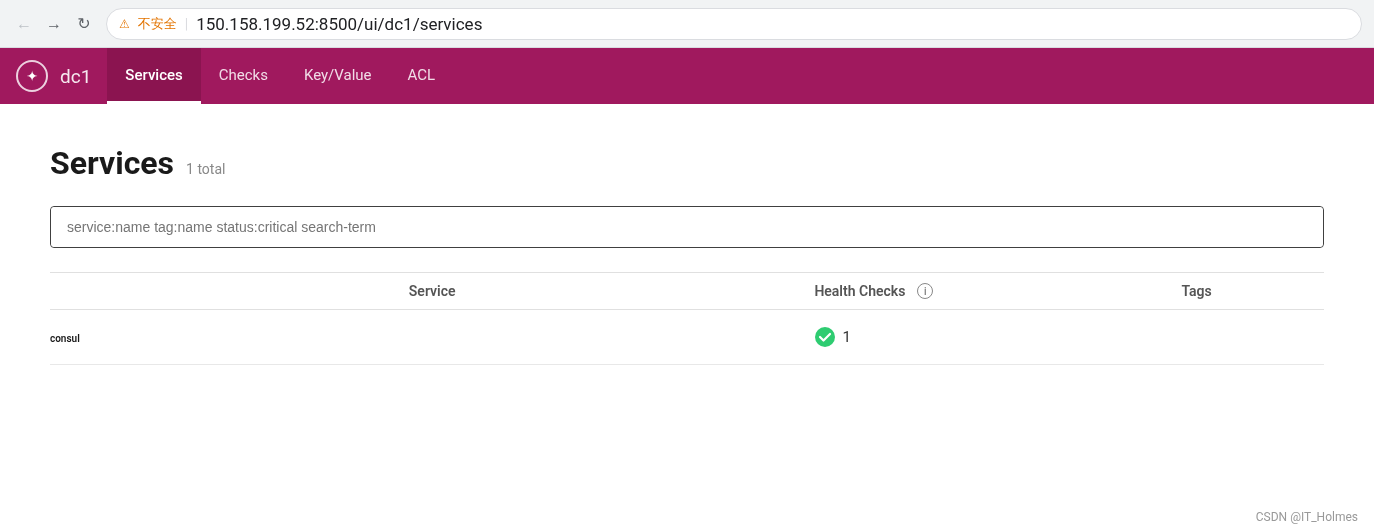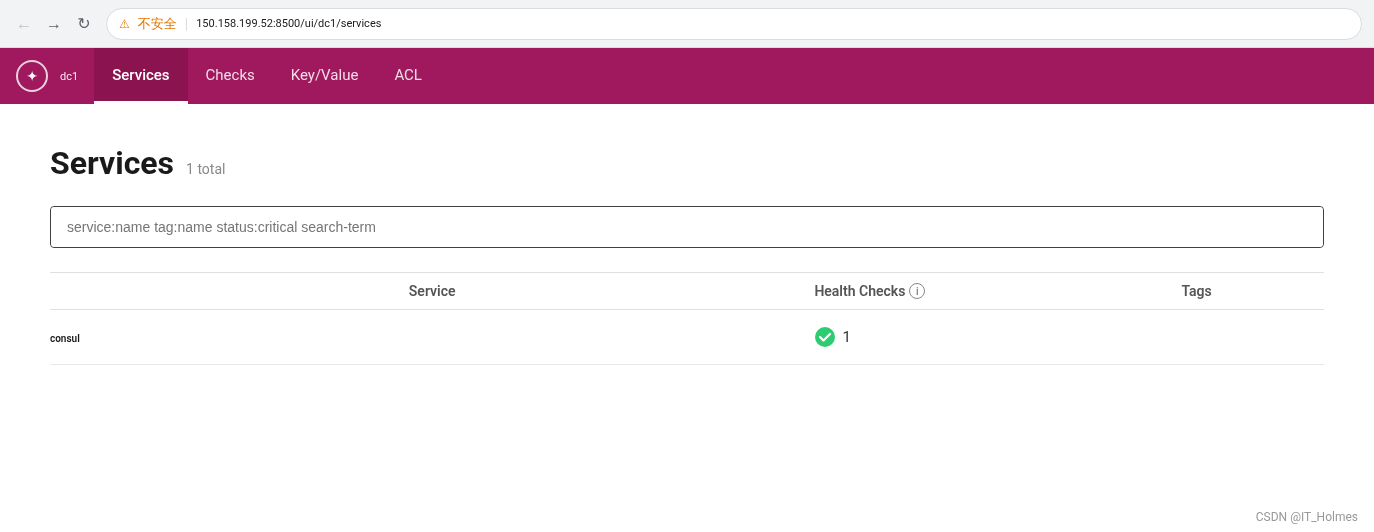--- a/index.html
+++ b/index.html
@@ -72,21 +72,21 @@
       font-size: 13px;
     }
 
     .url-divider {
       color: #dadce0;
       font-size: 14px;
     }
 
     .url-text {
       color: #202124;
-      font-size: 11px;
+      font-size: 17px;
     }
 
     
     .app-nav {
       background: #a0195e;
       display: flex;
       align-items: center;
       height: 56px;
       padding: 0 16px;
     }
@@ -105,21 +105,21 @@
       border-radius: 50%;
       display: flex;
       align-items: center;
       justify-content: center;
       color: white;
       font-size: 14px;
     }
 
     .datacenter-label {
       color: rgba(255,255,255,0.9);
-      font-size: 11px;
+      font-size: 19px;
       font-weight: 400;
     }
 
     .nav-items {
       display: flex;
       height: 100%;
     }
 
     .nav-item {
       display: flex;
@@ -196,21 +196,21 @@
       padding: 10px 0;
       text-align: center;
       font-size: 14px;
       font-weight: 600;
       color: #555;
     }
 
     .health-checks-header {
       display: flex;
       align-items: center;
-      gap: 4px;
+      gap: 12px;
     }
 
     .info-icon {
       width: 16px;
       height: 16px;
       border: 1px solid #888;
       border-radius: 50%;
       display: inline-flex;
       align-items: center;
       justify-content: center;

